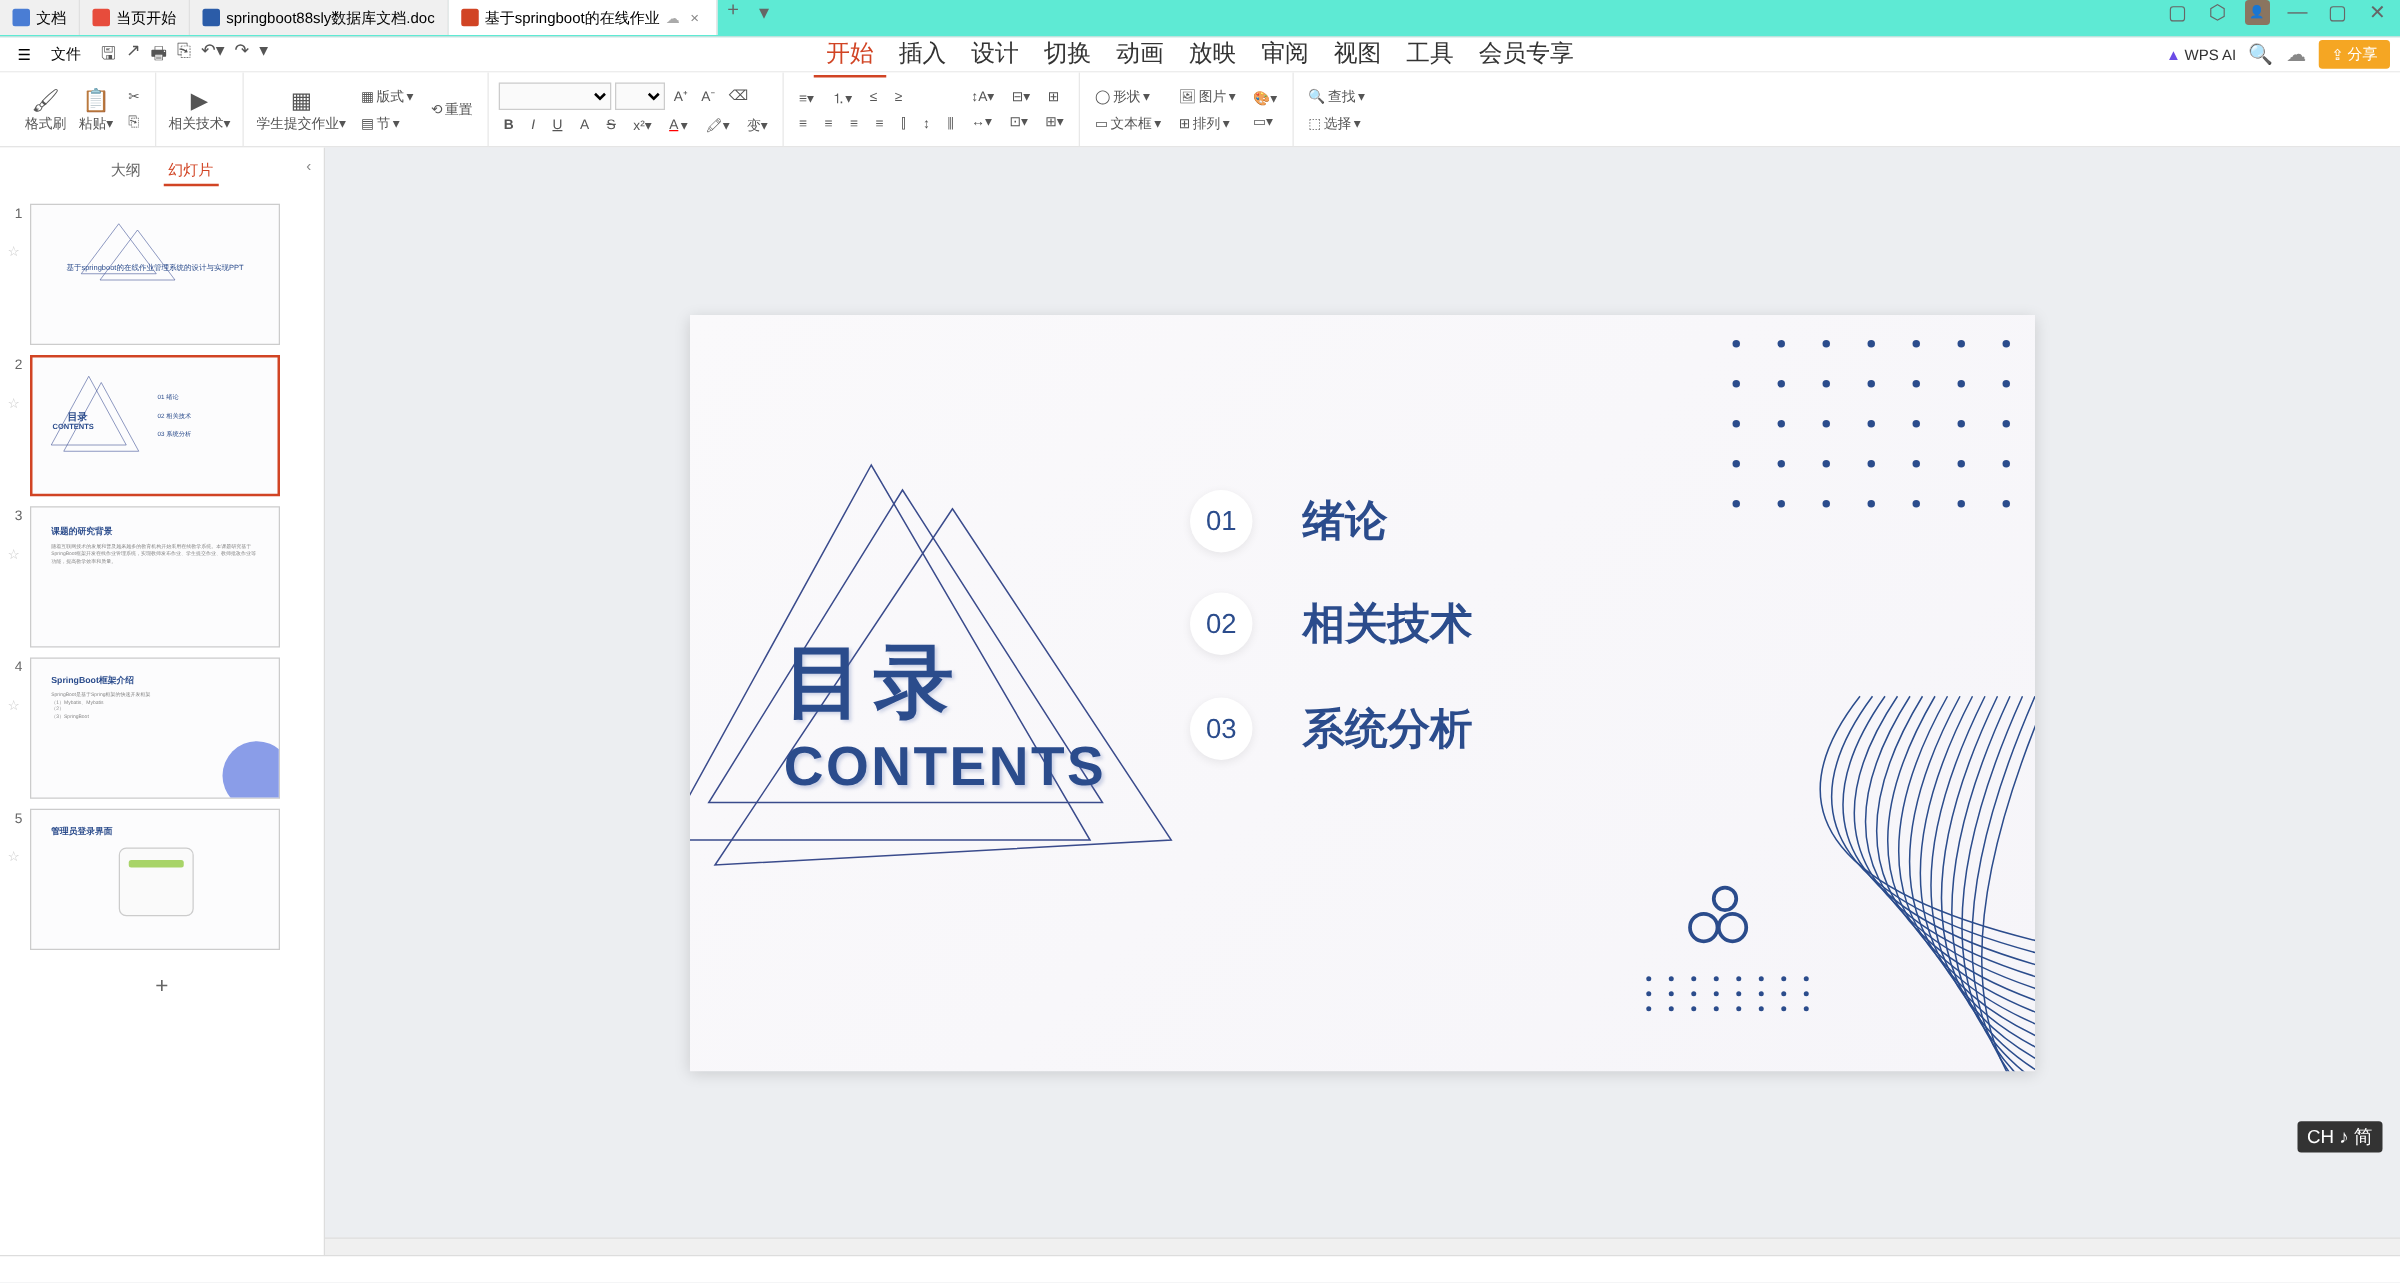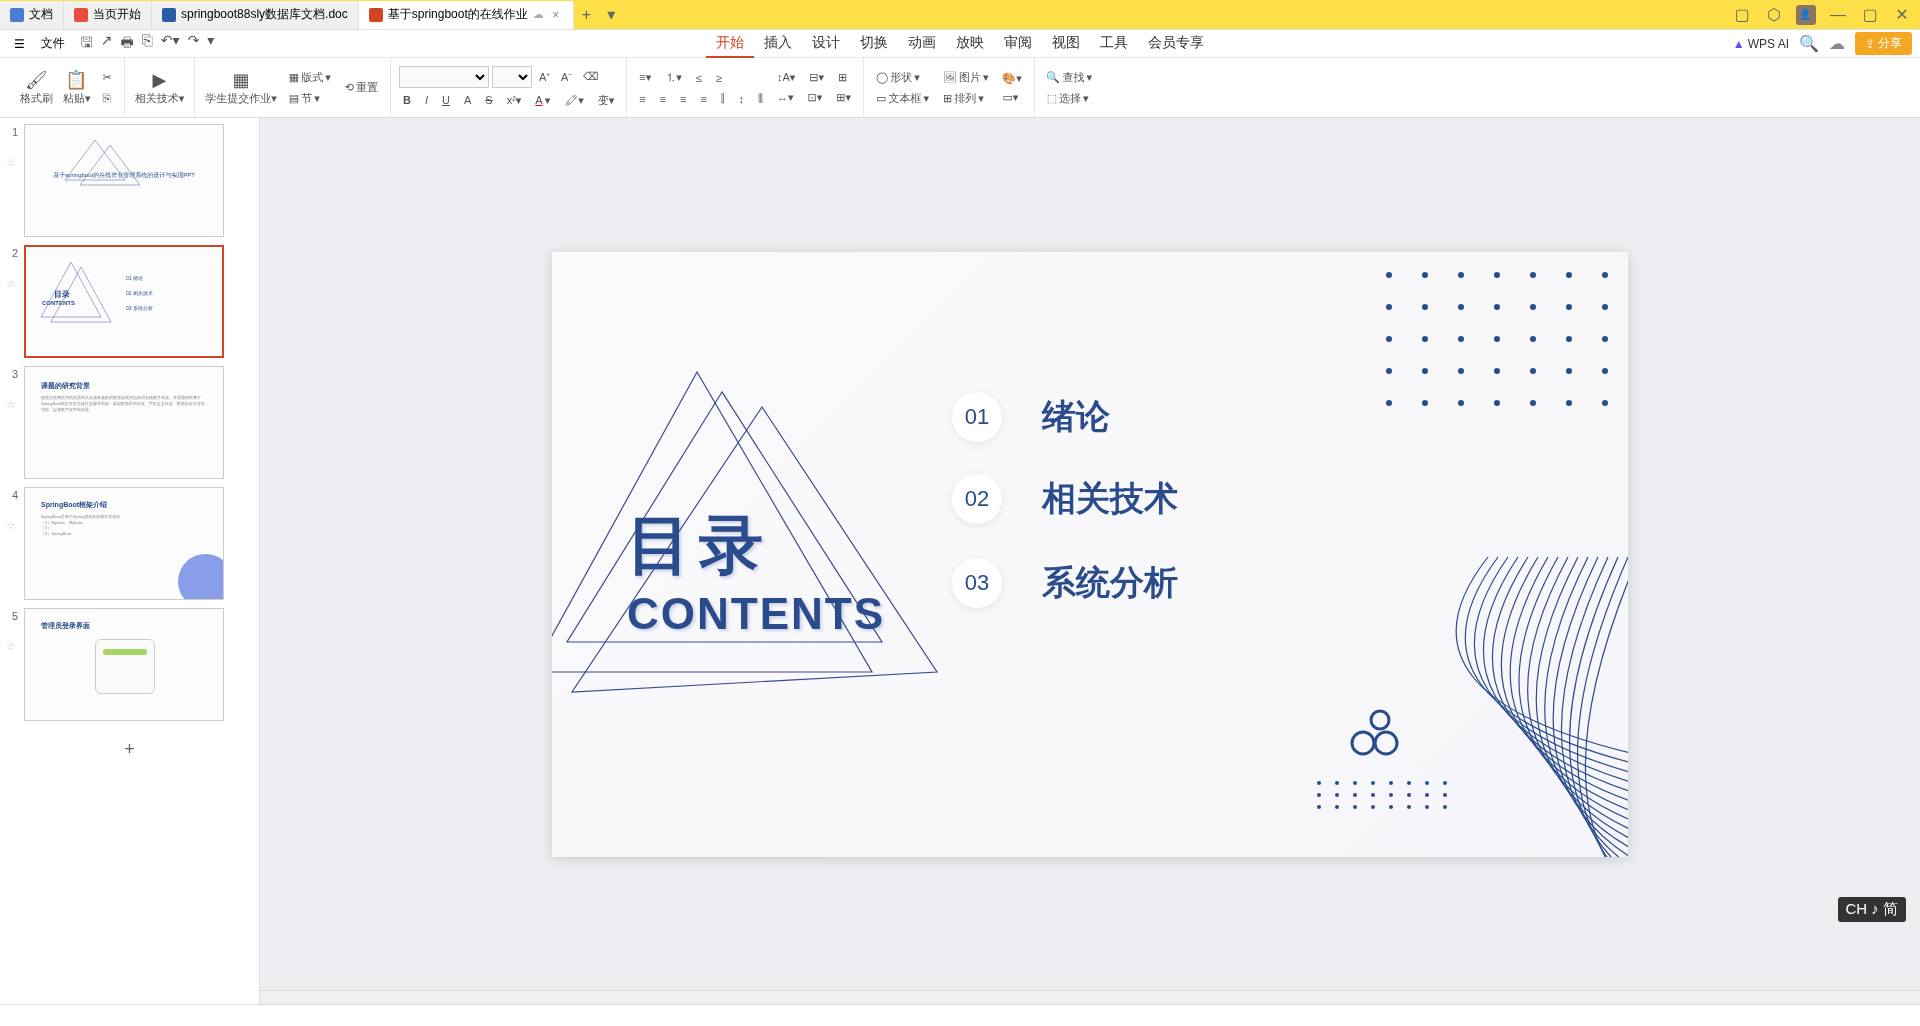--- a/index.html
+++ b/index.html
@@ -1,30 +1,30 @@
 <!DOCTYPE html>
 <html><head>
 <meta charset="utf-8">
 <style>
 *{margin:0;padding:0;box-sizing:border-box;font-family:"Microsoft YaHei",sans-serif}
 body{background:#f5f5f5;overflow:hidden}
-.title-bar{height:30px;background:#fde047;display:flex;align-items:center;border-bottom:1px solid #e0e0e0}
+.title-bar{height:30px;background:#5eead4;display:flex;align-items:flex-start;border-bottom:1px solid #e0e0e0}
 .tab{height:28px;padding:0 10px;display:flex;align-items:center;gap:5px;font-size:12px;border-right:1px solid #e0e0e0;background:#f0f0f0}
 .tab.active{background:#fff}
 .tab-icon{width:14px;height:14px;border-radius:2px}
 .tab-close{width:14px;height:14px;display:flex;align-items:center;justify-content:center;color:#888;cursor:pointer}
 .tab-add{padding:0 8px;color:#666;cursor:pointer}
 .title-right{margin-left:auto;display:flex;gap:12px;padding-right:8px;align-items:center}
 .title-right span{width:20px;height:20px;display:flex;align-items:center;justify-content:center;color:#666;cursor:pointer}
 .menu-bar{height:28px;background:#fff;display:flex;align-items:center;padding:0 8px;gap:4px;border-bottom:1px solid #e8e8e8}
 .menu-file{display:flex;align-items:center;gap:3px;font-size:12px;padding:2px 6px}
 .qat{display:flex;gap:8px;margin-left:6px}
 .qat span{color:#555;cursor:pointer;font-size:14px}
 .menu-tabs{display:flex;margin-left:auto;margin-right:auto;position:absolute;left:50%;transform:translateX(-50%)}
-.menu-tab{padding:4px 10px;font-size:14px;color:#333;cursor:pointer}
+.menu-tab{padding:4px 10px;font-size:19px;color:#333;cursor:pointer}
 .menu-tab.active{color:#d14424;border-bottom:2px solid #d14424}
 .menu-right{margin-left:auto;display:flex;align-items:center;gap:10px}
 .wps-ai{display:flex;align-items:center;gap:3px;font-size:12px;color:#333}
 .share-btn{background:#f5a623;color:#fff;padding:3px 10px;border-radius:3px;font-size:12px;display:flex;align-items:center;gap:3px}
 .ribbon{height:60px;background:#fff;display:flex;align-items:center;padding:0 10px;border-bottom:1px solid #ddd}
 .rgroup{display:flex;align-items:center;padding:0 8px;border-right:1px solid #e8e8e8;height:100%;gap:6px}
 .rbtn{display:flex;flex-direction:column;align-items:center;font-size:11px;color:#555;cursor:pointer;padding:2px}
 .rbtn-icon{font-size:18px;height:22px;display:flex;align-items:center}
 .rbtn-small{font-size:11px;color:#555;cursor:pointer;padding:2px 4px;display:flex;align-items:center;gap:2px}
 .font-sel{width:90px;height:22px;border:1px solid #ccc;background:#fafafa}
@@ -248,20 +248,25 @@
   <div class="rgroup" style="border:none">
     <div style="display:flex;flex-direction:column;gap:2px">
       <span class="rbtn-small">🔍 <span>查找</span>▾</span>
       <span class="rbtn-small">⬚ <span>选择</span>▾</span>
     </div>
   </div>
 </div>
 
 <div class="content">
   <div class="side-panel">
+    <div class="side-tabs">
+      <span class="side-tab">大纲</span>
+      <span class="side-tab active">幻灯片</span>
+      <span class="collapse-btn">‹</span>
+    </div>
     <div class="thumbs">
       <div class="thumb-row">
         <div class="thumb-col">
             <span class="thumb-num">1</span>
             <span class="thumb-star">☆</span>
           </div>
         <div class="thumb">
           <svg width="200" height="113" style="position:absolute">
               <polygon points="70,15 40,55 100,55" fill="none" stroke="#4a5b9c" stroke-width="0.5"></polygon>
               <polygon points="85,20 55,60 115,60" fill="none" stroke="#4a5b9c" stroke-width="0.5"></polygon>

